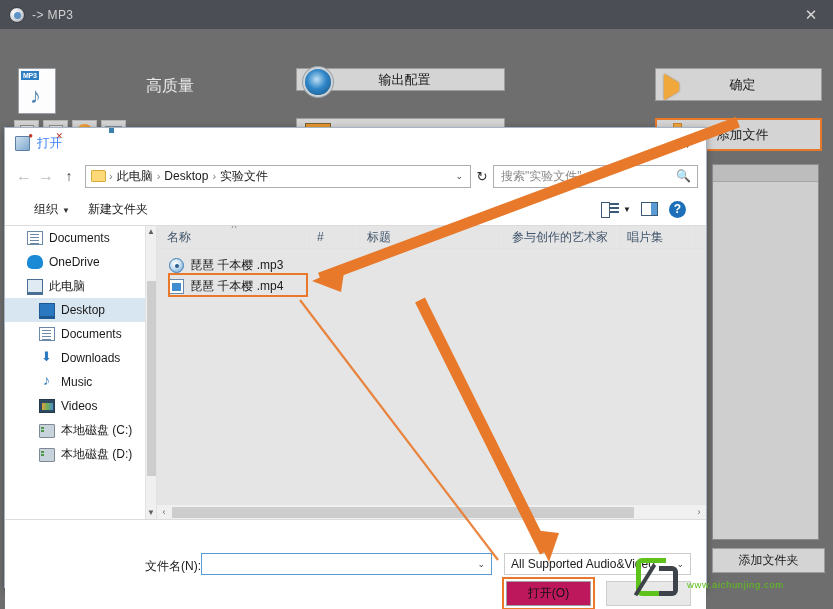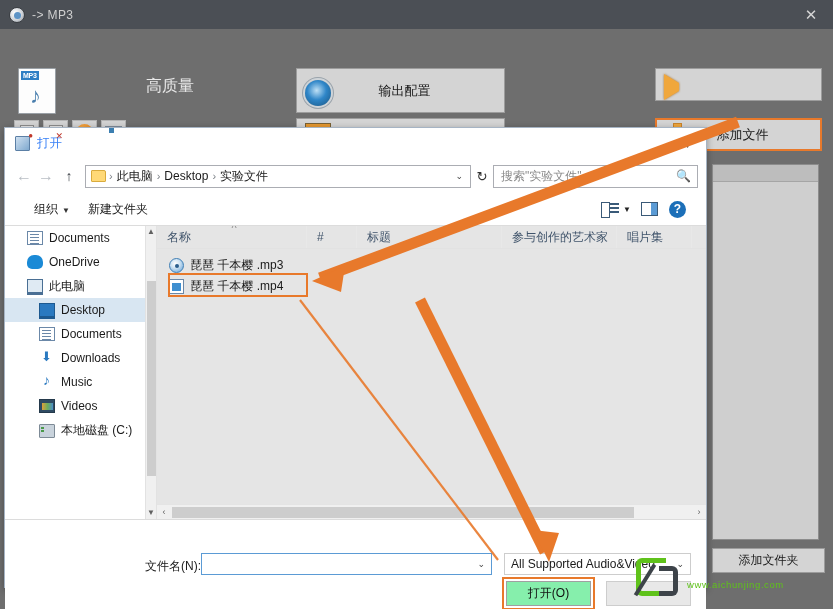--- a/index.html
+++ b/index.html
@@ -98,21 +98,21 @@
     position: absolute;
     background: #d4d4d4;
     border: 1px solid #9c9c9c;
     display: flex; align-items: center;
     font-size: 13px; color: #1a1a1a;
     cursor: pointer;
   }
   .wide-btn .lbl { flex: 1; text-align: center; padding-right: 26px; }
   .wide-btn .bi { width: 26px; height: 26px; margin-left: 8px; flex: none; position: relative; }
 
-  #btn-output-config { left: 296px; top: 39px; width: 209px; height: 45px; }
+  #btn-output-config { left: 296px; top: 39px; width: 209px; height: 23px; }
   #btn-trim-clip     { left: 296px; top: 89px; width: 209px; height: 33px; }
   #btn-confirm       { left: 655px; top: 39px; width: 167px; height: 33px; }
   #btn-add-file      { left: 655px; top: 89px; width: 167px; height: 33px;
                         border: 2px solid #e8792b; background: #d4d4d4; }
 
   .gear-icon { background: radial-gradient(circle at 45% 40%, #bfe0f5 0%, #2f86c8 45%, #18537f 100%);
                border-radius: 50%; width: 19px; height: 19px; margin: 4px 0 0 3px;
                box-shadow: 0 0 0 2px #cfd4d8, 0 0 0 3px #9aa3ab; }
   .scissors-icon { width:18px; height:20px; margin:3px 0 0 4px;
                background: linear-gradient(180deg,#e5972f 0%, #e5972f 48%, #f1f1f1 48%, #f1f1f1 100%);
@@ -320,21 +320,21 @@
   #fn-input .dd { margin-left: auto; padding: 0 6px; font-size: 9px; color: #444; cursor: pointer; }
   #filter-select {
     position: absolute; left: 499px; top: 33px; width: 187px; height: 22px;
     border: 1px solid #cdcdcd; background: #fff;
     display: flex; align-items: center; font-size: 12px; color: #1a1a1a; padding-left: 6px;
     cursor: pointer;
   }
   #filter-select .dd { margin-left: auto; padding: 0 6px; font-size: 9px; color: #444; }
   #btn-open {
     position: absolute; left: 501px; top: 61px; width: 85px; height: 25px;
-    background: #86efac; border: 1px solid #a0a0a0;
+    background: #be185d; border: 1px solid #a0a0a0;
     display: flex; align-items: center; justify-content: center;
     font-size: 12px; color: #111; cursor: pointer;
   }
   #btn-open-hl {
     position: absolute; left: 497px; top: 57px; width: 93px; height: 33px;
     border: 2px solid #e8792b; pointer-events: none;
   }
   #btn-cancel {
     position: absolute; left: 601px; top: 61px; width: 85px; height: 25px;
     background: #e8e8e8; border: 1px solid #cdcdcd;
@@ -397,20 +397,21 @@
       <span class="lbl">输出配置</span>
     </div>
 
     <div class="wide-btn" id="btn-trim-clip">
       <span class="bi scissors-icon"></span>
       <span class="lbl">截取片断</span>
     </div>
 
     <div class="wide-btn" id="btn-confirm">
       <span class="bi arrow-icon"></span>
+      <span class="lbl">确定</span>
     </div>
 
     <div class="wide-btn" id="btn-add-file">
       <span class="bi plus-icon"></span>
       <span class="lbl">添加文件</span>
     </div>
 
     <div id="right-list-panel">
       <div class="hdr"></div>
     </div>
@@ -494,20 +495,24 @@
         <span>Music</span>
       </div>
       <div class="nav-item indent">
         <span class="ni ni-vid"></span>
         <span>Videos</span>
       </div>
       <div class="nav-item indent">
         <span class="ni ni-disk"></span>
         <span>本地磁盘 (C:)</span>
       </div>
+      <div class="nav-item indent">
+        <span class="ni ni-disk"></span>
+        <span>本地磁盘 (D:)</span>
+      </div>
 
       <div id="nav-scroll">
         <div class="sb-up">▲</div>
         <div class="sb-thumb"></div>
         <div class="sb-dn" style="position:absolute;bottom:0;left:0;right:0;">▼</div>
       </div>
     </div>
 
     <div id="list-pane">
       <div id="col-head">

